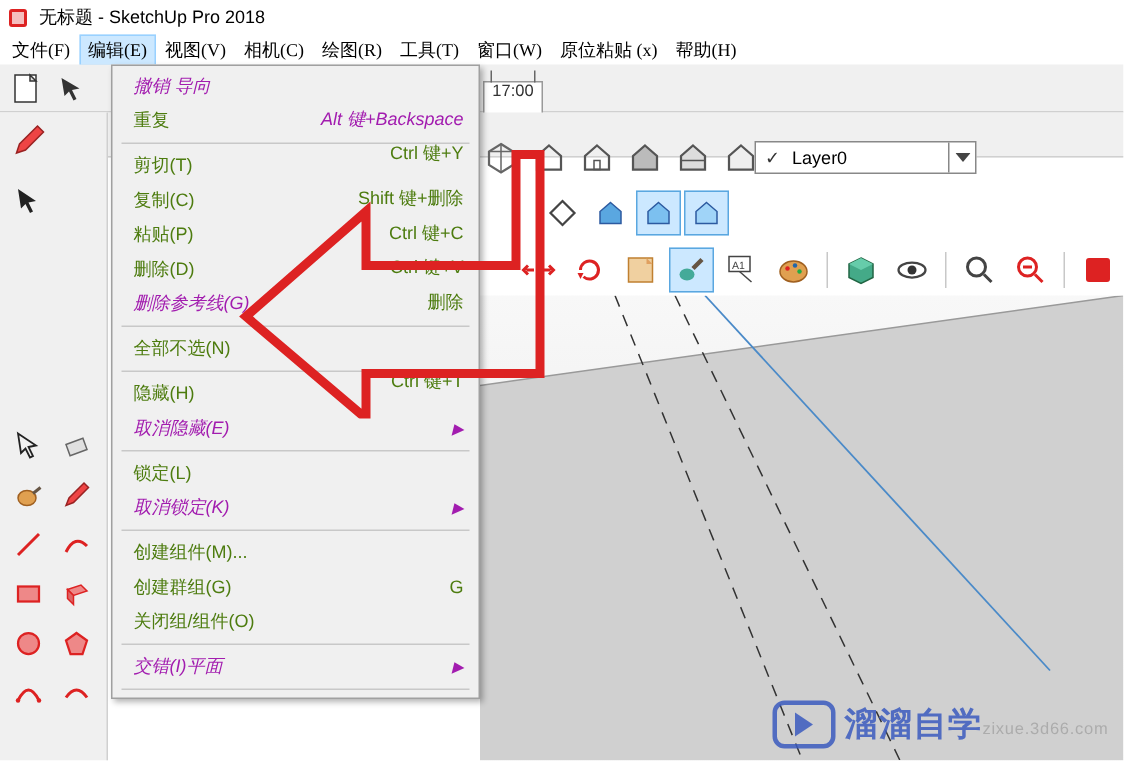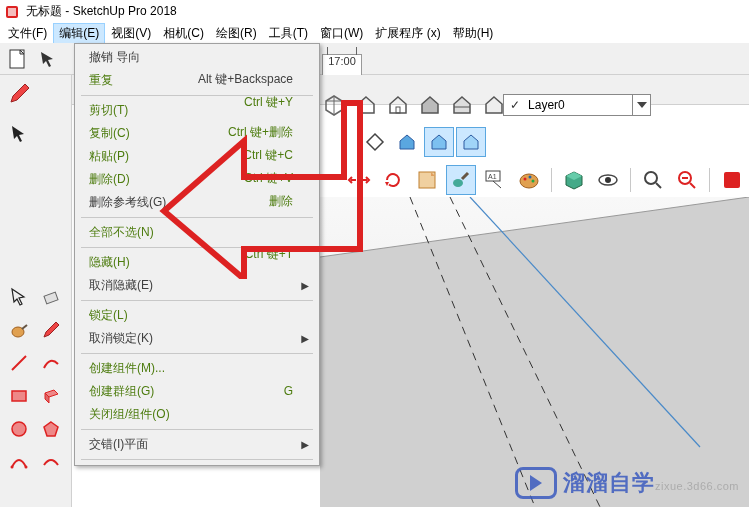--- a/index.html
+++ b/index.html
@@ -2,21 +2,21 @@
 <html><head>
 <meta charset="utf-8">
 <style>
   * { box-sizing: border-box; margin: 0; padding: 0; }
   body { font-family: "Microsoft YaHei", Arial, sans-serif; font-size: 12px; background: #fff; width: 749px; height: 507px; overflow: hidden; position: relative; }
   
   .titlebar { height: 23px; background: #fff; display: flex; align-items: center; padding-left: 4px; gap: 6px; }
   .titlebar .app-icon { width: 16px; height: 16px; }
   
   .menubar { height: 20px; background: #fff; display: flex; align-items: center; padding-left: 2px; }
-  .menubar .menu-item { padding: 2px 6px; cursor: default; }
+  .menubar .menu-item { padding: 2px 6px; cursor: default; font-family: Liberation Serif, serif; }
   .menubar .menu-item.active { background: #cce8ff; border: 1px solid #99d1ff; padding: 1px 5px; }
   
   .toolbar-row { height: 36px; background: #f0f0f0; border-bottom: 1px solid #d0d0d0; display: flex; align-items: center; padding-left: 4px; gap: 2px; position: relative; }
   .tool-icon { width: 28px; height: 28px; display: flex; align-items: center; justify-content: center; cursor: pointer; }
   .tool-sep { width: 1px; height: 24px; background: #c8c8c8; margin: 0 3px; }
   
   .type-label { font-size: 12px; font-weight: bold; padding: 2px 4px; }
   
   .layer-select { position: absolute; right: 98px; top: 94px; height: 22px; width: 148px; border: 1px solid #888; background: #fff; display: flex; align-items: center; padding-left: 6px; font-size: 12px; }
   .layer-select .check { color: #333; margin-right: 8px; }
@@ -25,23 +25,23 @@
   .time-box { position: absolute; left: 322px; top: 54px; width: 40px; height: 28px; background: #fff; border: 1px solid #999; display: flex; align-items: flex-start; justify-content: center; font-size: 11px; color: #333; }
   .time-box::before { content: ""; position: absolute; top: -8px; left: 4px; height: 8px; border-left: 1px solid #666; }
   .time-box::after { content: ""; position: absolute; top: -8px; right: 4px; height: 8px; border-left: 1px solid #666; }
   
   .left-toolbox { position: absolute; left: 0; top: 75px; width: 72px; height: 432px; background: #f0f0f0; border-right: 1px solid #d0d0d0; padding: 4px 2px; }
   .left-toolbox .row { display: flex; gap: 2px; margin-bottom: 3px; justify-content: flex-start; padding-left: 2px; }
   .left-toolbox .tool { width: 30px; height: 30px; display: flex; align-items: center; justify-content: center; cursor: pointer; }
   
   .dropdown-menu { position: absolute; left: 74px; top: 43px; width: 246px; background: #f0f0f0; border: 1px solid #a0a0a0; box-shadow: 2px 2px 4px rgba(0,0,0,0.3); z-index: 10; padding: 2px; }
   .dropdown-menu .item { height: 23px; display: flex; align-items: center; padding-left: 12px; position: relative; font-size: 12px; }
-  .dropdown-menu .item.enabled { color: #404040; cursor: pointer; }
+  .dropdown-menu .item.enabled { color: #a21caf; cursor: pointer; font-style: italic; }
   .dropdown-menu .item.disabled { color: #4d7c0f; }
-  .dropdown-menu .item .shortcut { position: absolute; right: 24px; margin-top: 44px; }
+  .dropdown-menu .item .shortcut { position: absolute; right: 8px; margin-top: 44px; }
   .dropdown-menu .sep { height: 1px; background: #c8c8c8; margin: 3px 4px; }
   .dropdown-menu .submenu-arrow { position: absolute; right: 8px; font-size: 10px; }
   
   .viewport { position: absolute; left: 320px; top: 197px; right: 0; bottom: 0; background: linear-gradient(180deg, #f8f8f8 0%, #e5e5e5 100%); overflow: hidden; }
   
   .arrow-annotation { position: absolute; left: 152px; top: 79px; width: 220px; height: 200px; z-index: 20; pointer-events: none; }
   
   .house-icons { position: absolute; left: 319px; top: 87px; display: flex; gap: 2px; height: 36px; align-items: center; }
   .house-icons .ico { width: 30px; height: 30px; display: flex; align-items: center; justify-content: center; }
   
@@ -72,21 +72,21 @@
 </div>
 
 <div class="menubar">
   <span class="menu-item">文件(F)</span>
   <span class="menu-item active">编辑(E)</span>
   <span class="menu-item">视图(V)</span>
   <span class="menu-item">相机(C)</span>
   <span class="menu-item">绘图(R)</span>
   <span class="menu-item">工具(T)</span>
   <span class="menu-item">窗口(W)</span>
-  <span class="menu-item">扩展程序 (x)</span>
+  <span class="menu-item">原位粘贴 (x)</span>
   <span class="menu-item">帮助(H)</span>
 </div>
 
 <div class="toolbar-row" style="height:32px;">
   <div class="tool-icon">
     <svg width="22" height="22">
         <rect x="3" y="2" width="14" height="18" fill="#fff" stroke="#333"></rect>
         <polygon points="13,2 17,6 13,6" fill="#ddd" stroke="#333"></polygon>
       </svg>
   </div>
@@ -348,21 +348,21 @@
       <span>撤销 导向</span>
       <span class="shortcut">Alt 键+Backspace</span>
     </div>
     <div class="item disabled">
       <span>重复</span>
       <span class="shortcut">Ctrl 键+Y</span>
     </div>
     <div class="sep"></div>
     <div class="item disabled">
       <span>剪切(T)</span>
-      <span class="shortcut">Ctrl 键+删除</span>
+      <span class="shortcut">Shift 键+删除</span>
     </div>
     <div class="item disabled">
       <span>复制(C)</span>
       <span class="shortcut">Ctrl 键+C</span>
     </div>
     <div class="item disabled">
       <span>粘贴(P)</span>
       <span class="shortcut">Ctrl 键+V</span>
     </div>
     <div class="item disabled">

